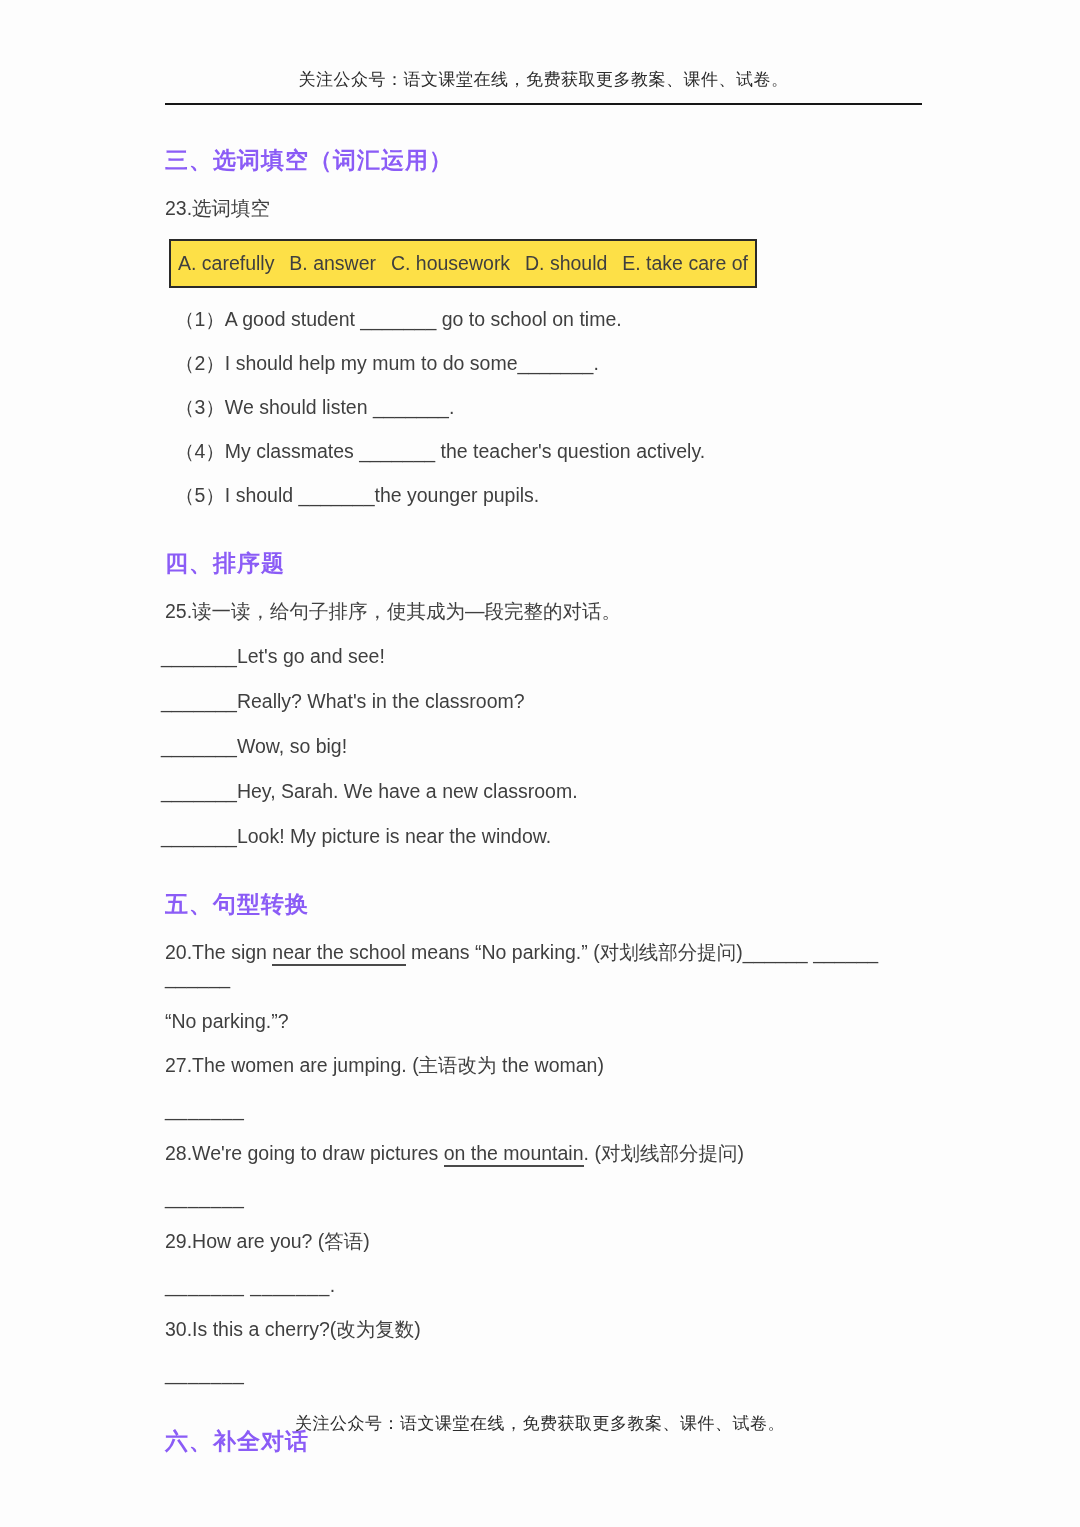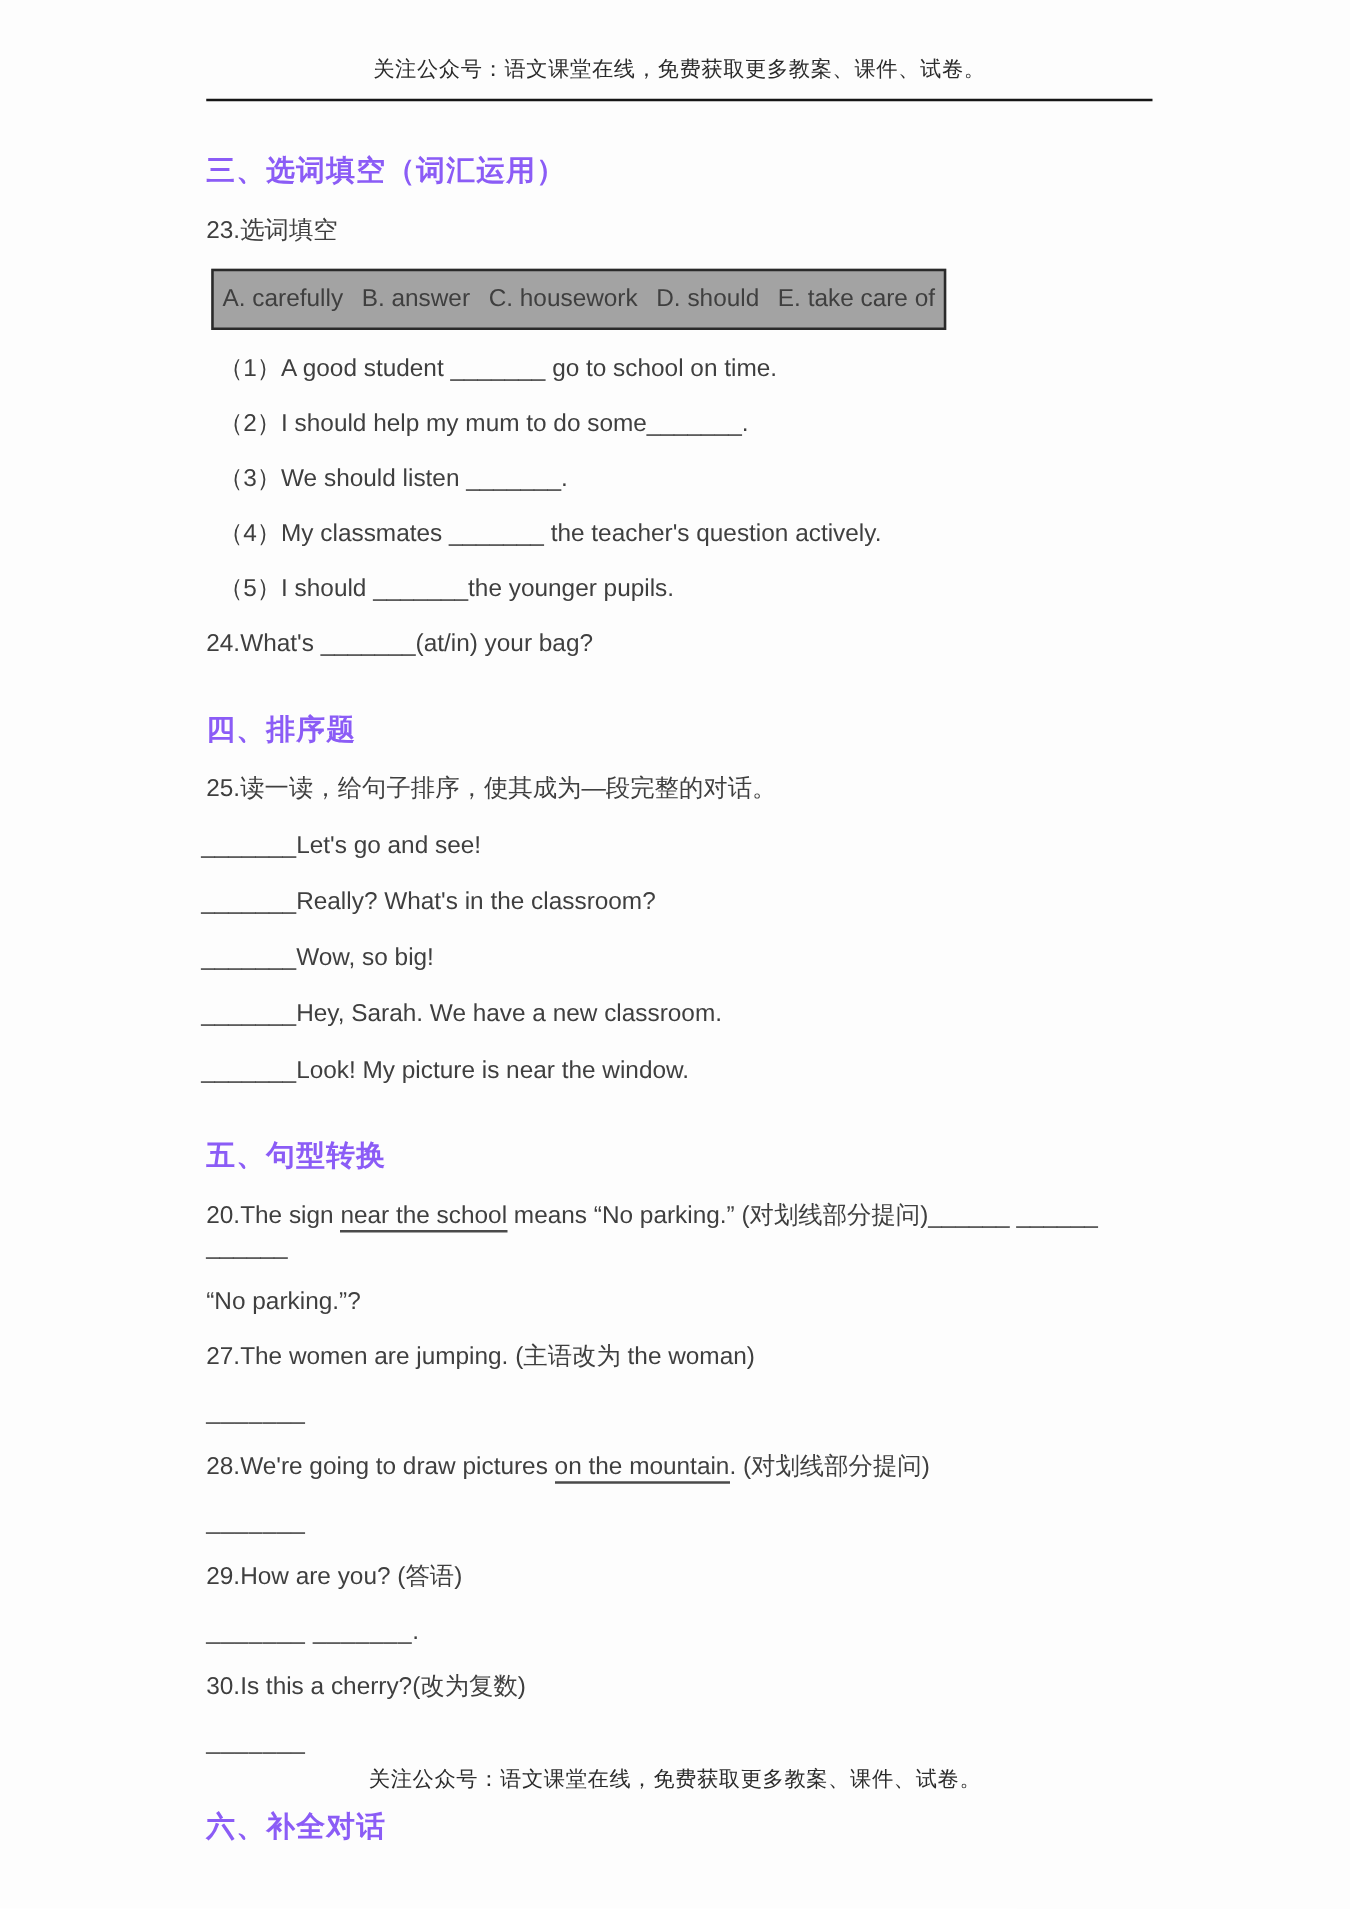--- a/index.html
+++ b/index.html
@@ -8,21 +8,21 @@
     background: #ffffff;
   }
   .page {
     position: relative;
     width: 1080px;
     height: 1527px;
     background: #fdfdfd;
     font-family: "Liberation Sans", "DejaVu Sans", sans-serif;
     color: #3f3f3f;
     box-sizing: border-box;
-    padding: 44px 158px 0 165px;
+    padding: 68px 158px 0 165px;
     overflow: hidden;
   }
   .header-note {
     text-align: center;
     font-size: 17px;
     color: #2b2b2b;
     letter-spacing: 0.5px;
   }
   .rule {
     border: none;
@@ -45,21 +45,21 @@
   .q-first { margin-top: 20px; }
   .word-bank {
     box-sizing: border-box;
     width: 588px;
     margin: 18px 0 0 4px;
     border: 2px solid #2a2a2a;
     padding: 11px 7px;
     display: flex;
     justify-content: space-between;
     font-size: 19.5px;
-    background: #a3a3a3;
+    background: #fde047;
   }
   .word-bank span { white-space: nowrap; }
   .item { margin-top: 19px; padding-left: 10px; }
   .dlg { margin-top: 20px; margin-left: -4px; }
   .u {
     border-bottom: 2px solid #4a4a4a;
     padding-bottom: 1px;
   }
   .blank-line { letter-spacing: 0.5px; }
   .footer-note {
@@ -92,21 +92,20 @@
       <span>D. should</span>
       <span>E. take care of</span>
     </div>
 
   <p class="item">（1）A good student _______ go to school on time.</p>
   <p class="item">（2）I should help my mum to do some_______.</p>
   <p class="item">（3）We should listen _______.</p>
   <p class="item">（4）My classmates _______ the teacher's question actively.</p>
   <p class="item">（5）I should _______the younger pupils.</p>
 
-  <p class="q">24.What's _______(at/in) your bag?</p>
 
   <h2 class="section-title">四、排序题</h2>
 
   <p class="q-first">25.读一读，给句子排序，使其成为—段完整的对话。</p>
 
   <p class="dlg">_______Let's go and see!</p>
   <p class="dlg">_______Really? What's in the classroom?</p>
   <p class="dlg">_______Wow, so big!</p>
   <p class="dlg">_______Hey, Sarah. We have a new classroom.</p>
   <p class="dlg">_______Look! My picture is near the window.</p>

